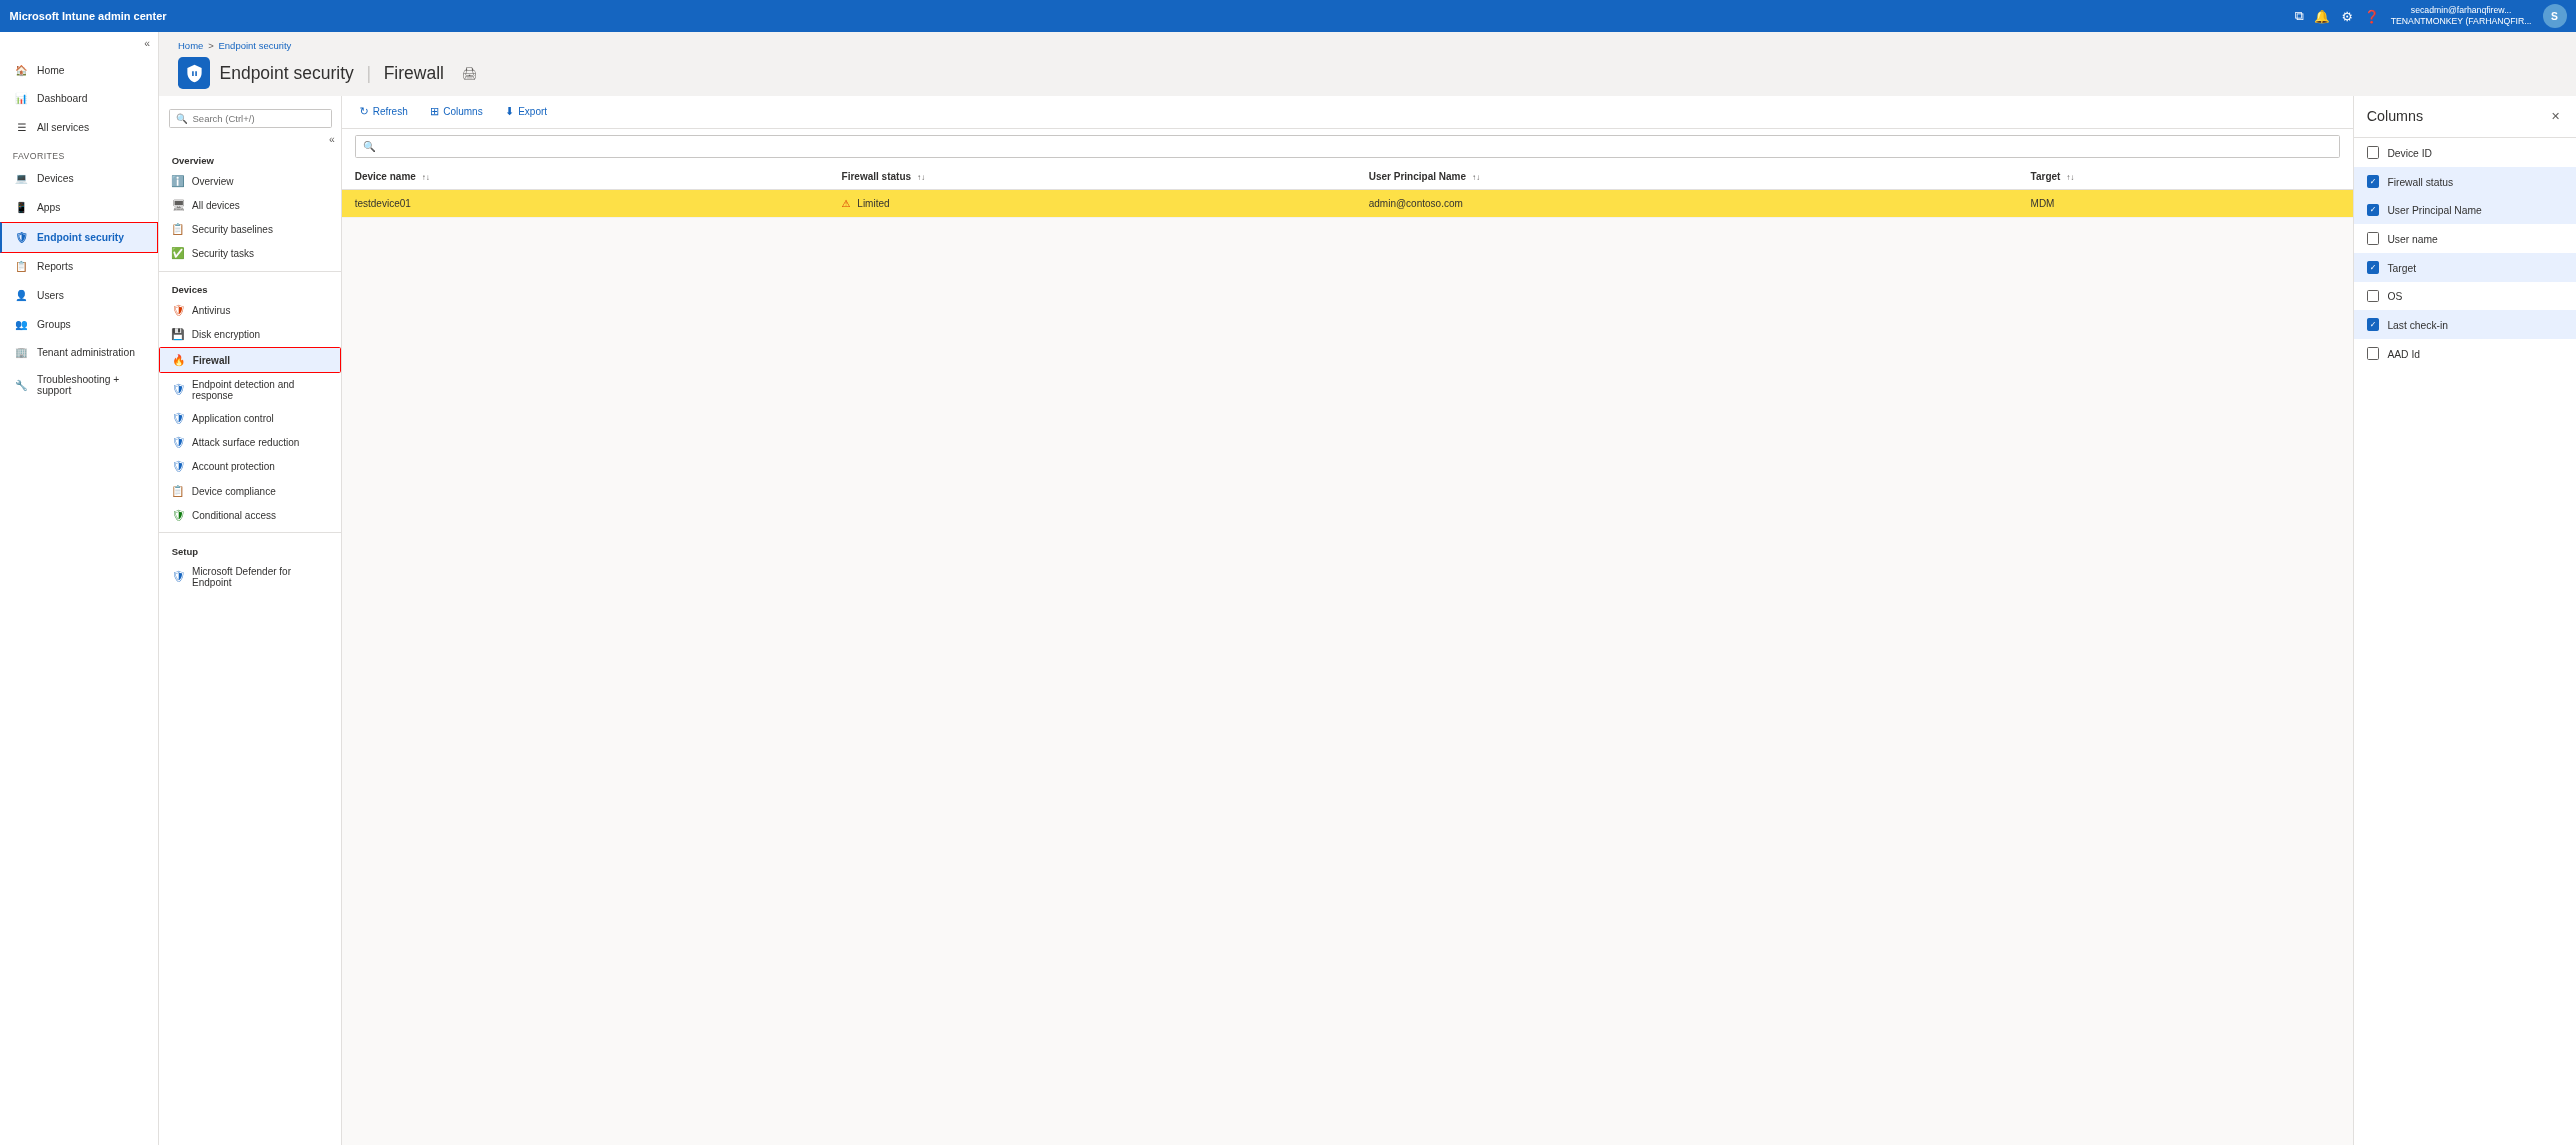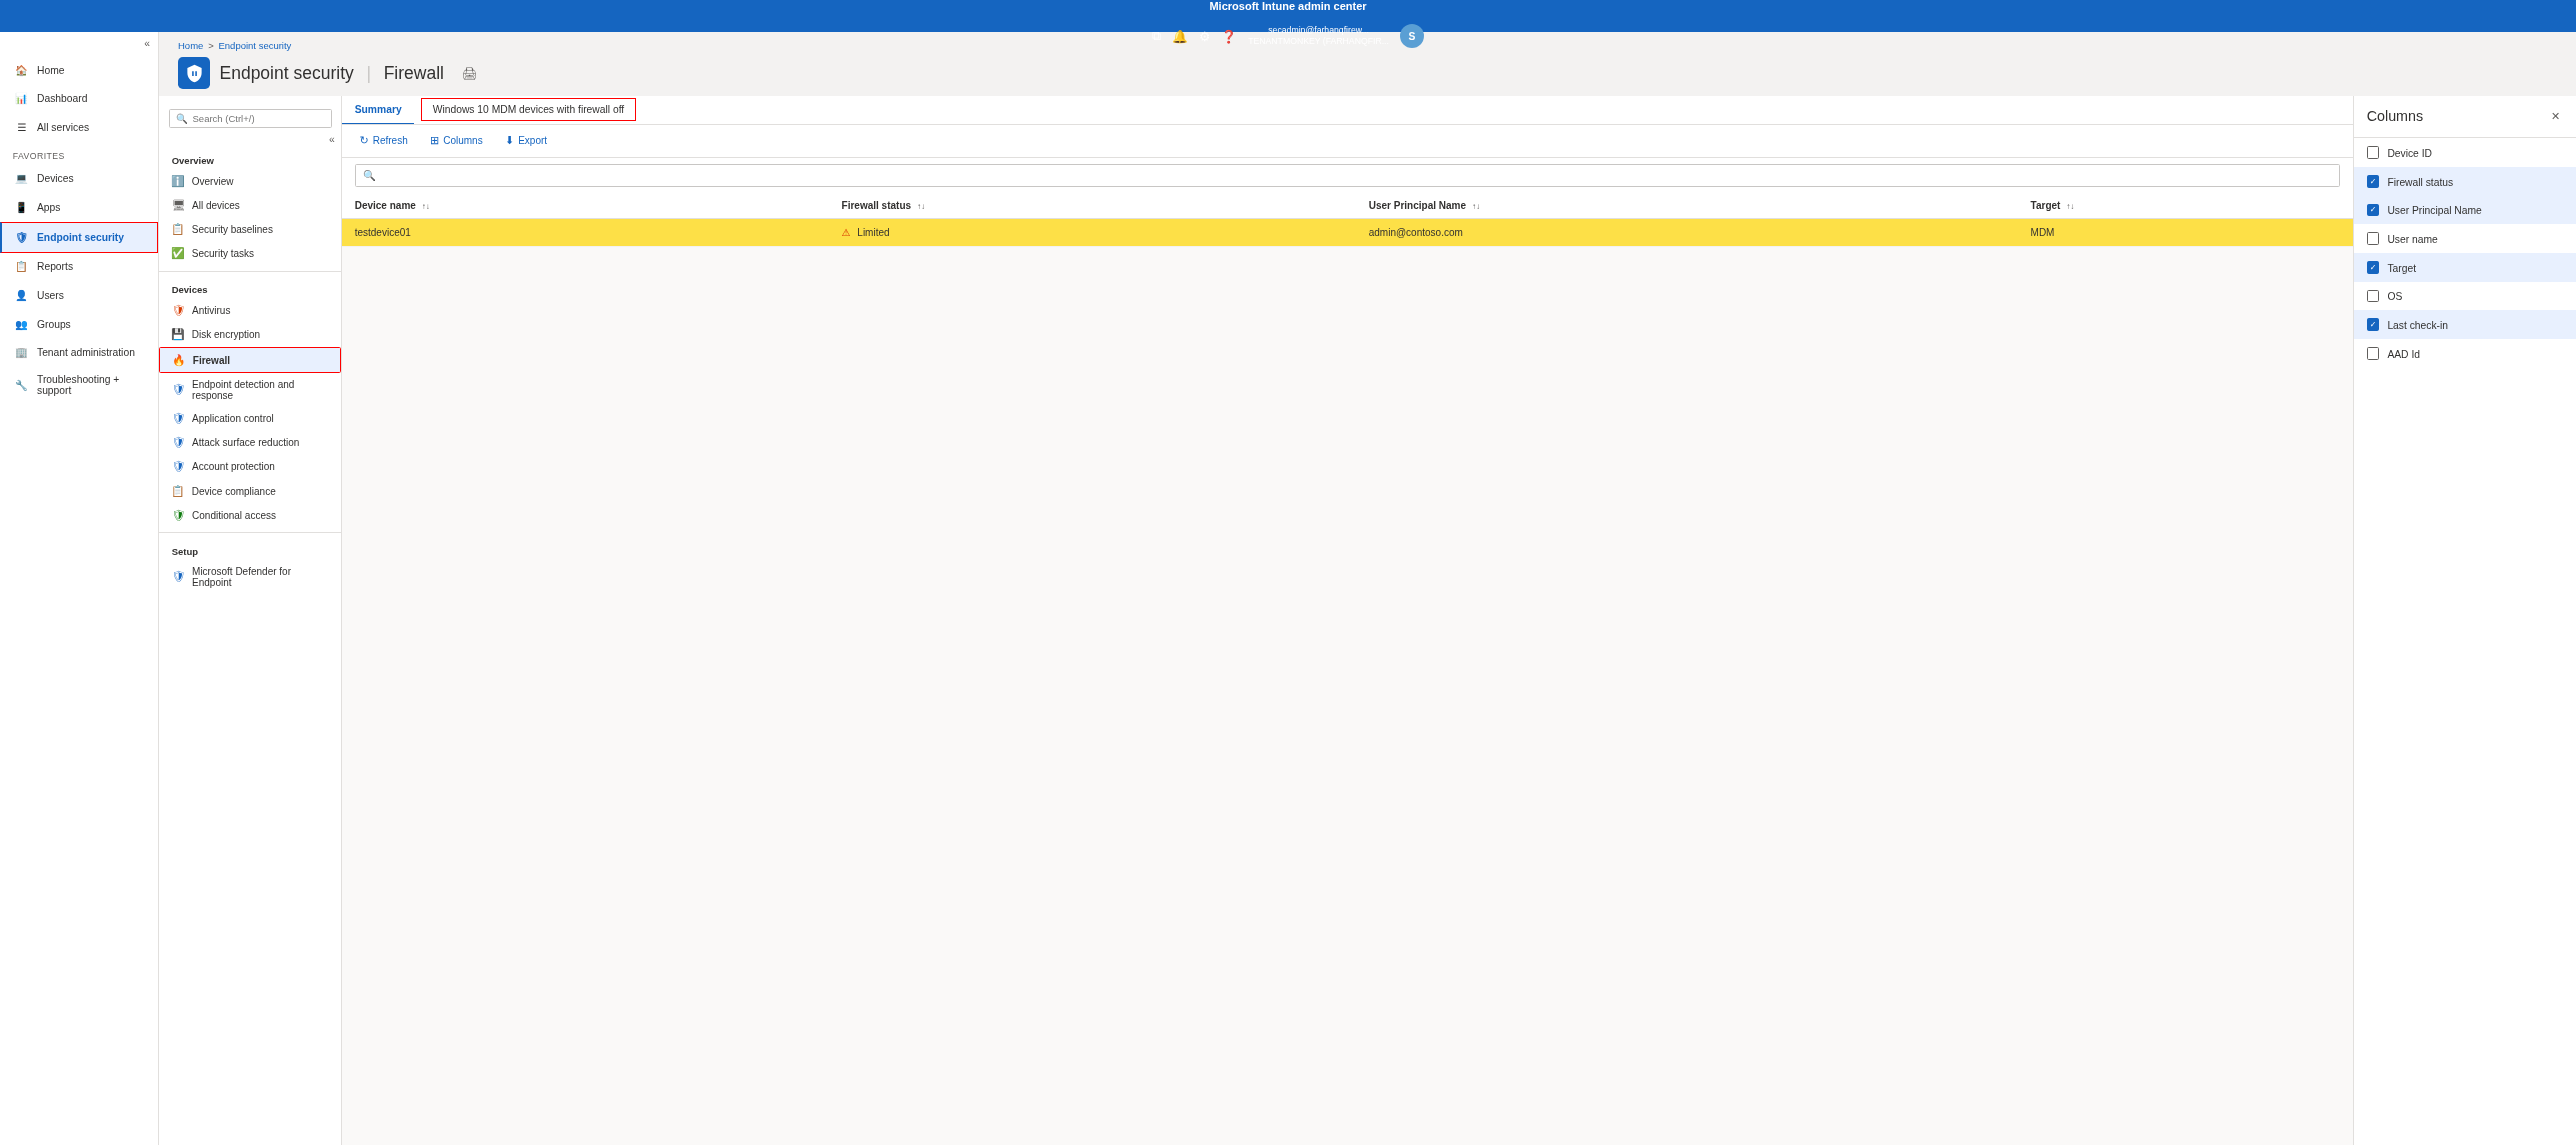--- a/index.html
+++ b/index.html
@@ -6,22 +6,21 @@
     body { font-family: 'Segoe UI', Arial, sans-serif; font-size: 10.3px; background: #f3f2f1; overflow: hidden; }
 
     
     .topbar {
       background: #1565c0;
       height: 32px;
       display: flex;
       align-items: center;
       padding: 0 9.5px;
       color: white;
-      gap: 12px;
-      flex-direction: column;
+      gap: 24px;
     }
     .topbar-title { font-size: 11px; font-weight: 600; flex: 1; }
     .topbar-icons { display: flex; align-items: center; gap: 11px; }
     .topbar-user { font-size: 8.7px; text-align: center; line-height: 1.3; }
     .topbar-avatar {
       width: 24px; height: 24px; border-radius: 50%;
       background: #5a9fd4; display: flex; align-items: center; justify-content: center;
       font-weight: bold; font-size: 10.3px; color: white;
     }
 
@@ -370,24 +369,20 @@
           <hr class="left-panel-divider">
           <div class="left-panel-section">Setup</div>
           <div class="left-panel-item">
             <span style="color:#1565c0; font-size:11px;">🛡</span>
             <span>Microsoft Defender for Endpoint</span>
           </div>
         </div>
 
         <div class="right-content">
 
-          <div class="summary-section">
-            <div class="summary-tab active">Summary</div>
-            <div class="highlighted-box">Windows 10 MDM devices with firewall off</div>
-          </div>
 
           <div class="toolbar">
             <button class="toolbar-btn">
               <span style="font-size:11px;">↻</span>
               <span>Refresh</span>
             </button>
             <button class="toolbar-btn">
               <span style="font-size:11px;">⊞</span>
               <span>Columns</span>
             </button>

